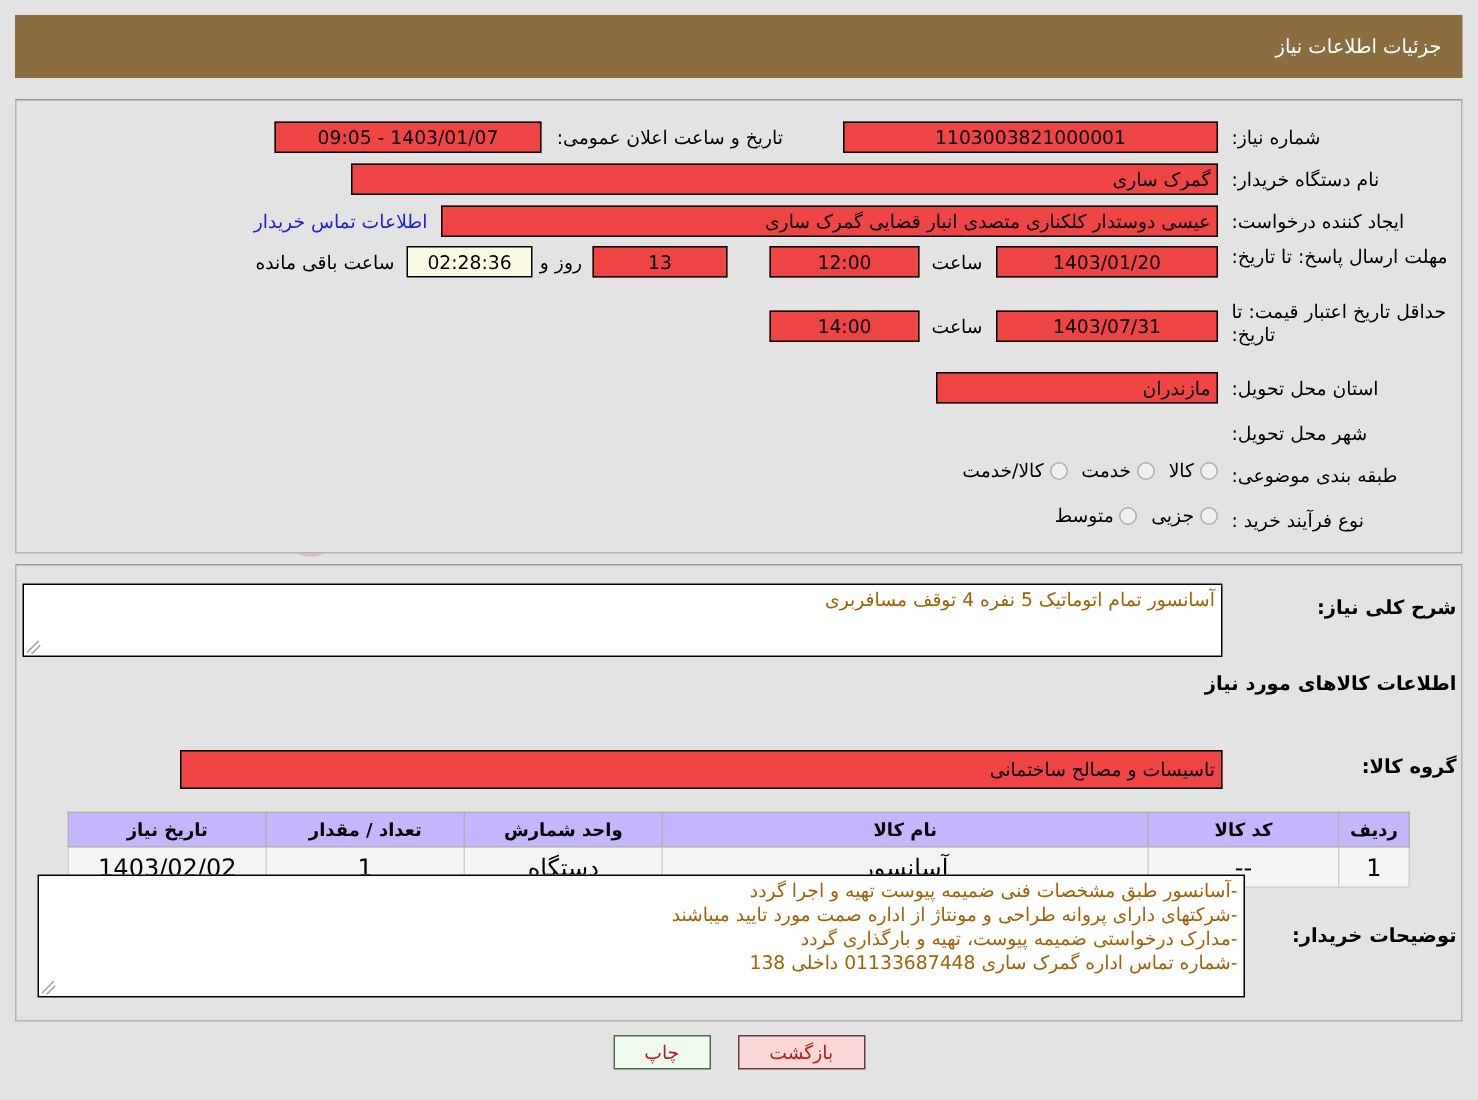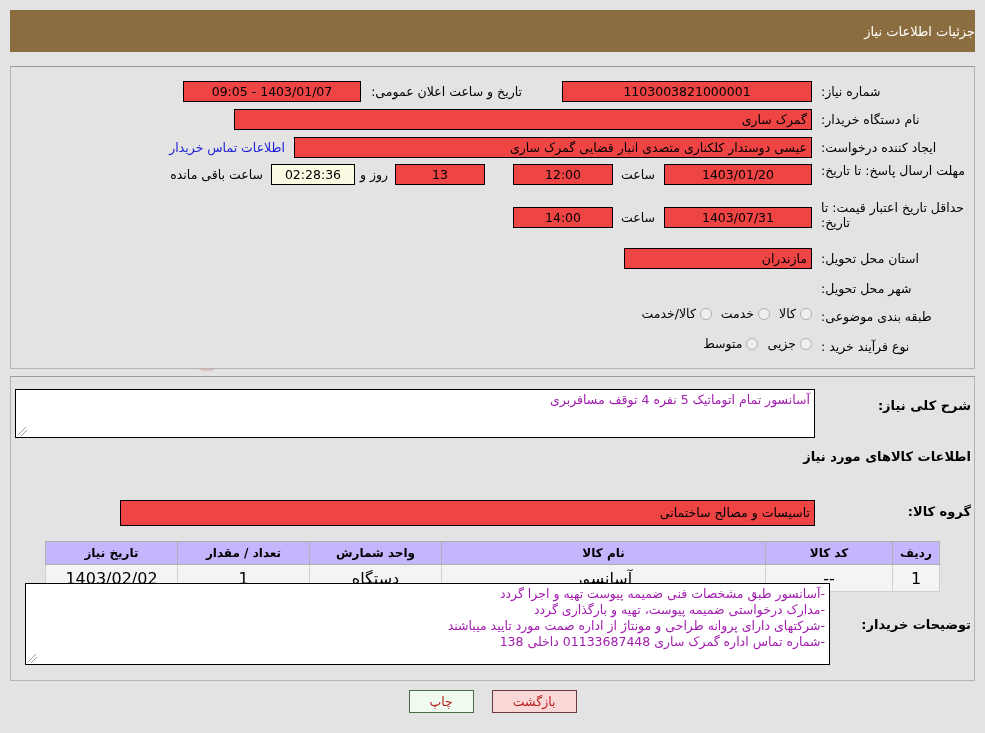--- a/index.html
+++ b/index.html
@@ -53,20 +53,21 @@
     left: 10px;
     top: 10px;
     width: 965px;
     height: 42px;
     background: #8b6d3f;
     color: #ffffff;
     box-sizing: border-box;
     display: flex;
     align-items: center;
     justify-content: flex-start;
+    padding-right: 14px;
     font-size: 13px;
     z-index: 3;
   }
 
   
   .panel {
     position: absolute;
     left: 10px;
     box-sizing: border-box;
     border: 1px solid #b4b4b4;
@@ -148,21 +149,21 @@
     z-index: 4;
   }
 
   
   .ta {
     position: absolute;
     box-sizing: border-box;
     border: 1px solid #000;
     background: #fff;
     font-size: 12.5px;
-    color: #a21caf;
+    color: #a16207;
     padding: 2px 4px 0 4px;
     line-height: 16px;
     text-align: right;
     overflow: hidden;
     z-index: 4;
     font-family: "DejaVu Sans", "Liberation Sans", sans-serif;
   }
   .ta .grip {
     position: absolute;
     left: 2px;
@@ -330,22 +331,22 @@
         <td>دستگاه</td>
         <td>1</td>
         <td>1403/02/02</td>
       </tr>
     </tbody>
   </table>
 
   <div class="sec-head" style="right:14px; top:617px;">توضیحات خریدار:</div>
   <div class="ta" style="right:155px; top:583px; width:805px; height:82px;">
     <div>-آسانسور طبق مشخصات فنی ضمیمه پیوست تهیه و اجرا گردد</div>
+    <div>-شرکتهای دارای پروانه طراحی و مونتاژ از اداره صمت مورد تایید میباشند</div>
     <div>-مدارک درخواستی ضمیمه پیوست، تهیه و بارگذاری گردد</div>
-    <div>-شرکتهای دارای پروانه طراحی و مونتاژ از اداره صمت مورد تایید میباشند</div>
     <div>-شماره تماس اداره گمرک ساری 01133687448 داخلی 138</div>
     <svg class="grip" viewBox="0 0 9 9">
       <path d="M0 8 L8 0 M3 9 L9 3" stroke="#555" stroke-width="1" fill="none"></path>
     </svg>
   </div>
 
   <div class="btnbar">
     <div class="btn back">بازگشت</div>
     <div class="btn print">چاپ</div>
   </div>

